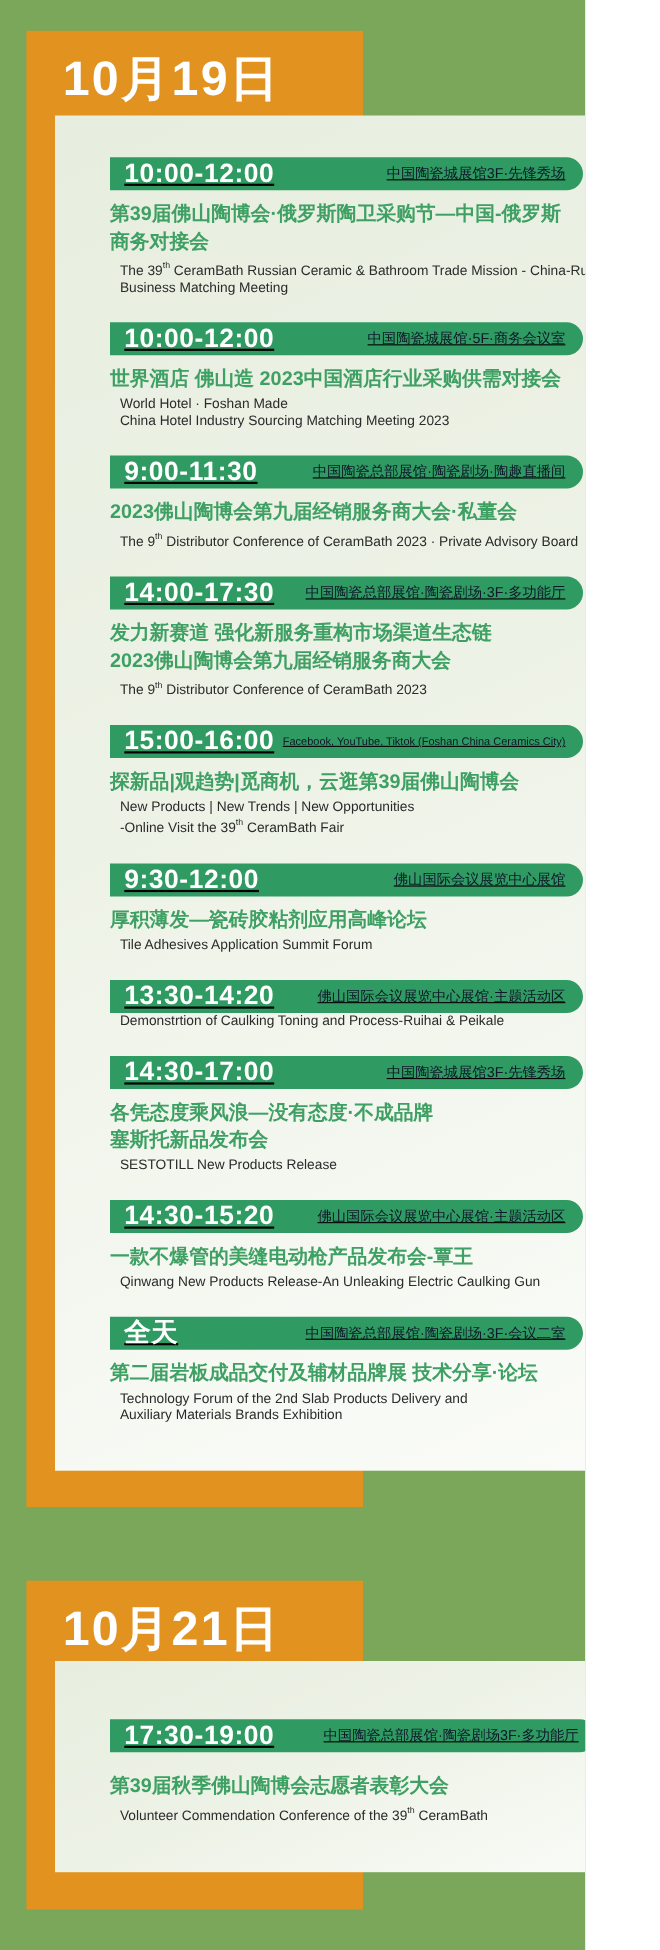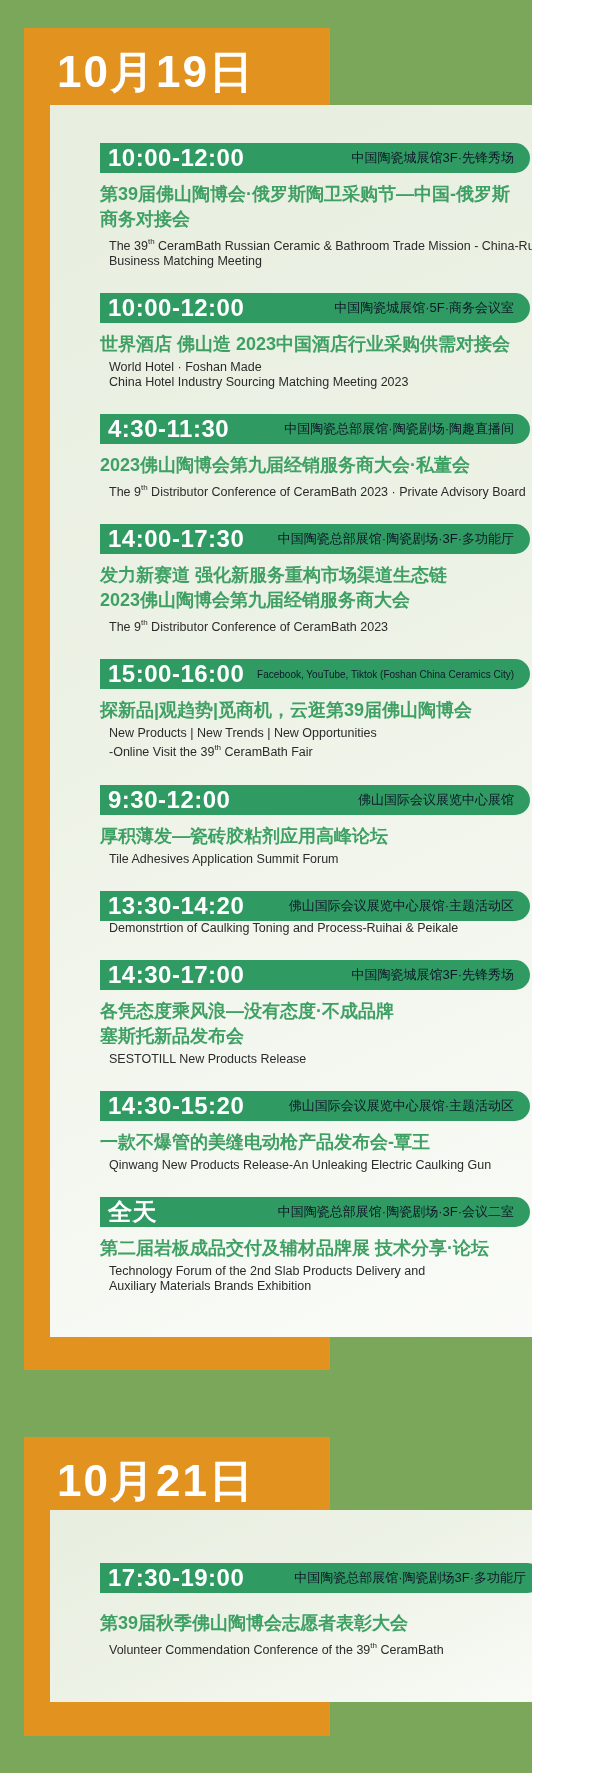--- a/index.html
+++ b/index.html
@@ -21,21 +21,21 @@
   #s1-card { left:50px; top:105px;  width:550px; height:1232px; padding:38px 8px 0 50px; }
   #s2-card { left:50px; top:1510px; width:550px; height:192px;  padding:53px 8px 0 50px; }
   #s2-card .pill { width:442px; }
   #s2-card .title { margin-top:18px; }
 
   .event { margin-bottom:24px; }
   .event:last-child { margin-bottom:0; }
 
   .pill { width:430px; height:30px; background:#2f9b62; border-radius:0 16px 16px 0;
           display:flex; align-items:center; justify-content:space-between;
-          padding:0 16px 0 8px; }
+          padding:0 16px 0 13px;text-decoration:underline; }
   .time  { color:#ffffff; font-size:24px; font-weight:bold; letter-spacing:0.5px;
            line-height:30px; white-space:pre; }
   .venue { color:#0f172a; font-size:13px; white-space:nowrap; }
   .venue.long { font-size:10px; }
 
   .title { font-size:18px; line-height:25px; font-weight:bold; color:#3fa064;
            white-space:pre-line; margin:9px 0 3px 0; width:492px; }
   .subtitle { font-size:12.5px; line-height:15px; font-weight:500; color:#2b2b2b;
               white-space:pre-line; width:492px;margin-left:9px; }
   .subtitle sup { font-size:8px; position:relative; top:-1px; vertical-align:super; }
@@ -64,21 +64,21 @@
       <span class="time">10:00-12:00</span>
       <span class="venue">中国陶瓷城展馆·5F·商务会议室</span>
     </div>
     <div class="title">世界酒店 佛山造 2023中国酒店行业采购供需对接会</div>
     <div class="subtitle">World Hotel · Foshan Made
 China Hotel Industry Sourcing Matching Meeting 2023</div>
   </div>
 
   <div class="event">
     <div class="pill">
-      <span class="time">4:30-11:30</span>
+      <span class="time">9:00-11:30</span>
       <span class="venue">中国陶瓷总部展馆·陶瓷剧场·陶趣直播间</span>
     </div>
     <div class="title">2023佛山陶博会第九届经销服务商大会·私董会</div>
     <div class="subtitle">The 9<sup>th</sup> Distributor Conference of CeramBath 2023 · Private Advisory Board</div>
   </div>
 
   <div class="event">
     <div class="pill">
       <span class="time">14:00-17:30</span>
       <span class="venue">中国陶瓷总部展馆·陶瓷剧场·3F·多功能厅</span>

